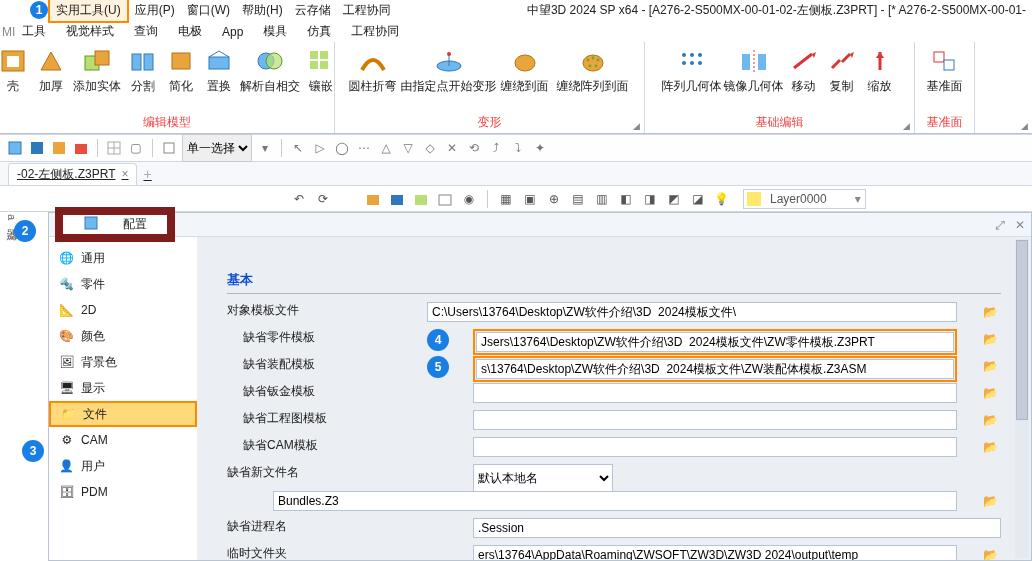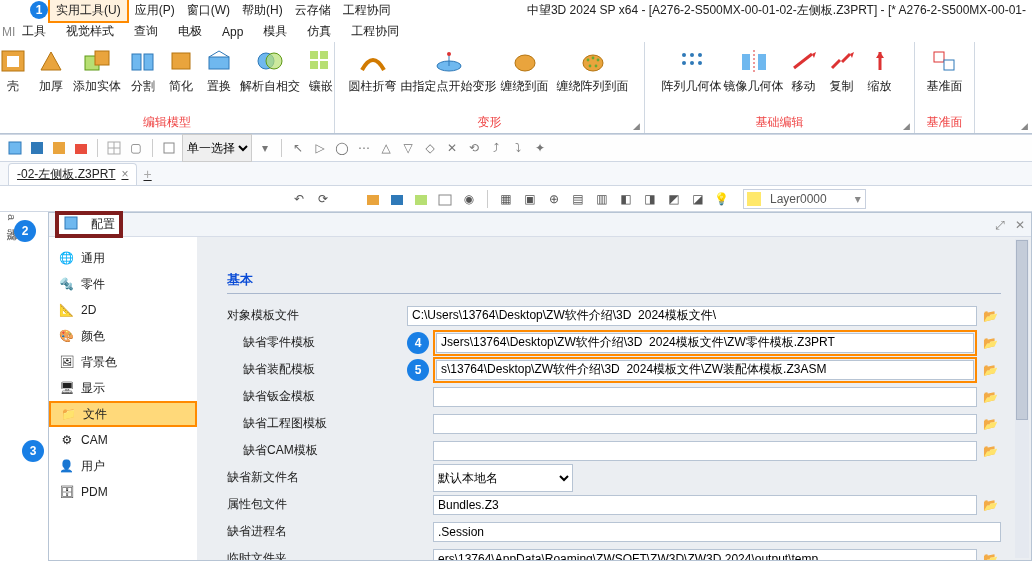--- a/index.html
+++ b/index.html
@@ -40,34 +40,34 @@
     .layer-box { margin-left: 6px; display: flex; align-items: center; border: 1px solid #c8d0de; height: 20px; }
     .layer-box span.layer-name { padding: 0 24px 0 6px; }
 
     .panel-region { display: flex; height: calc(561px - 21px - 21px - 92px - 28px - 24px - 26px); }
     .left-gutter { width: 48px; position: relative; }
     .bubble { width: 22px; height: 22px; border-radius: 11px; background: #197fe5; color: #fff; font-size: 12px; display: flex; align-items: center; justify-content: center; position: absolute; font-weight: bold; }
     .gutter-lbl { writing-mode: vertical-rl; font-size: 11px; color: #666; position: absolute; left: 4px; top: 2px; }
 
     .config-panel { flex: 1; border: 1px solid #b7c4d4; display: flex; flex-direction: column; }
     .config-header { height: 24px; display: flex; align-items: center; padding: 0 6px; border-bottom: 1px solid #d7dde8; background: #f2f5f9; }
-    .config-header .ctitle-wrap { display: flex; align-items: center; gap: 12px; border: 4px solid #7f1d1d; background: #fff; padding: 0 4px; }
+    .config-header .ctitle-wrap { display: flex; align-items: center; gap: 24px; border: 8px solid #7f1d1d; background: #fff; padding: 0 20px; }
     .config-header .right-icons { margin-left: auto; display: flex; gap: 10px; color: #888; }
 
     .config-body { flex: 1; display: flex; overflow: hidden; }
     .cfg-side { width: 148px; padding: 8px 0; }
     .cfg-side .sitem { height: 26px; display: flex; align-items: center; gap: 6px; padding-left: 10px; cursor: pointer; }
     .cfg-side .sitem.sel { background: #ffd97a; }
     .cfg-side .sitem.hl-border { border: 2px solid #ff8a00; }
     .cfg-side .sitem .sc { width: 16px; height: 16px; display: inline-flex; align-items: center; justify-content: center; }
 
     .cfg-right { flex: 1; padding: 12px 16px; position: relative; overflow: hidden; background: #ebeef2;}
     .cfg-right .inner { background: #ebeef2; height: 100%; padding: 10px 14px; position: relative; }
     .section-title { color: #0a4bd6; font-size: 13px; font-weight: bold; border-bottom: 1px solid #a9b7cd; padding-bottom: 4px; margin-bottom: 8px; margin-top: 12px; }
-    .form-row { display: flex; align-items: center; height: 27px; gap: 4px; }
+    .form-row { display: flex; align-items: flex-start; height: 27px; gap: 24px; }
     .form-row .flabel { width: 176px; }
     .form-row.indent .flabel { padding-left: 16px; }
     .form-row .finput-wrap { display: flex; align-items: center; gap: 4px; flex: 1; }
     .finput { flex: 1; height: 20px; border: 1px solid #b7c4d4; background: #fff; font-size: 12px; padding: 0 4px; }
     .finput-wrap.hl-box { border: 2px solid #ff8a00; padding: 1px; }
     .finput-wrap.hl-box .finput { border: 1px solid #b7c4d4; }
     .folder-btn { width: 20px; height: 20px; display: inline-flex; align-items: center; justify-content: center; cursor: pointer; }
     .cfg-scrollbar { position: absolute; right: 2px; top: 2px; bottom: 2px; width: 14px; background: #e5e9f0; }
     .cfg-scrollbar .thumb { position: absolute; left: 1px; right: 1px; top: 1px; height: 180px; background: #c4ccd9; border: 1px solid #a9b4c6; }
 
@@ -529,21 +529,20 @@
             <span class="folder-btn">📂</span>
           </div>
 
           <div class="form-row">
             <div class="flabel">缺省新文件名</div>
             <div style="width:22px"></div>
             <select class="newname"><option>默认本地名</option></select>
           </div>
 
           <div class="form-row">
-            <div class="flabel">属性包文件</div>
             <div style="width:22px"></div>
             <div class="finput-wrap">
                 <input class="finput" value="Bundles.Z3" style="">
               </div>
             <span class="folder-btn">📂</span>
           </div>
 
           <div class="form-row">
             <div class="flabel">缺省进程名</div>
             <div style="width:22px"></div>

